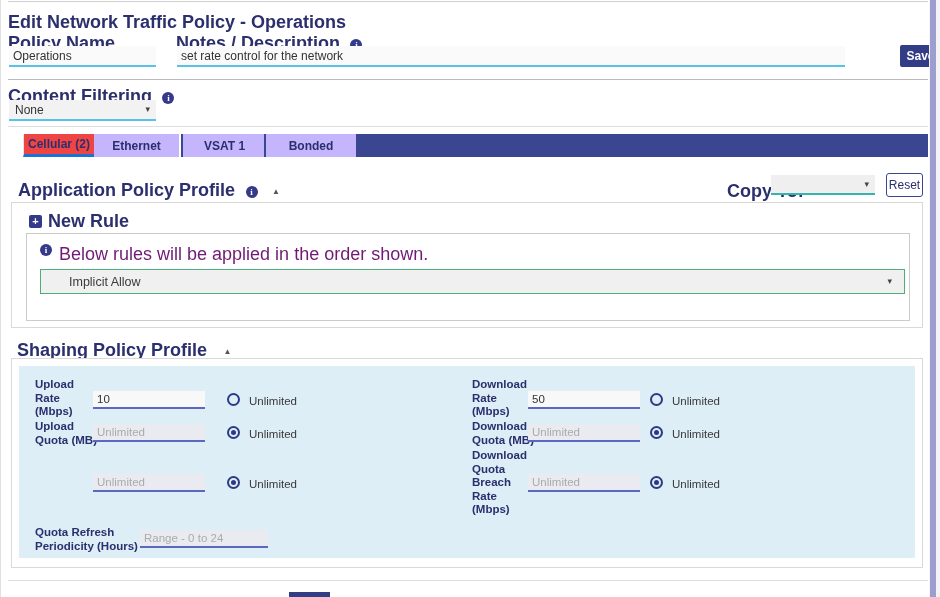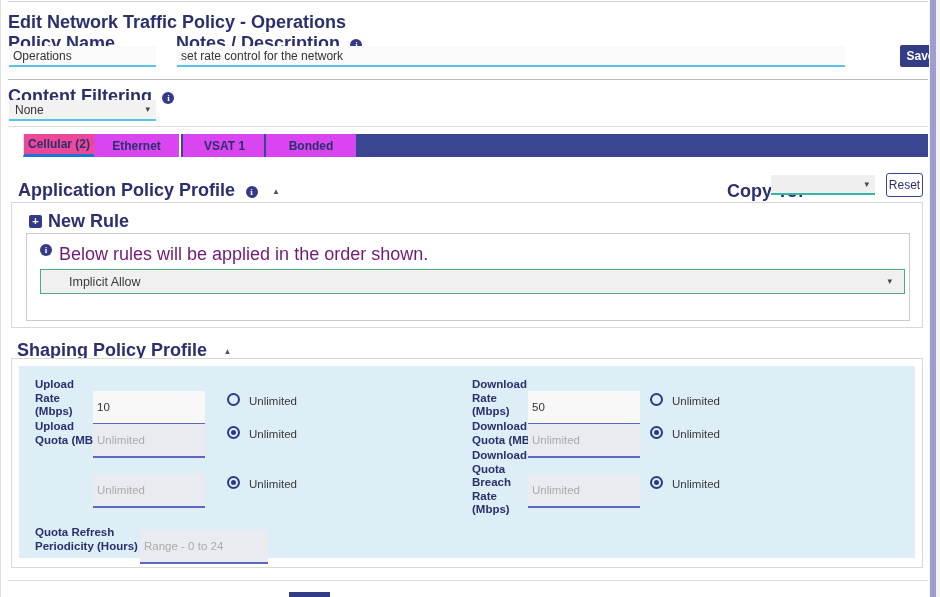--- a/index.html
+++ b/index.html
@@ -20,21 +20,21 @@
   
   .u-input {
     border:none; outline:none; background:#fafafa;
     border-bottom:2px solid #58c2e9; font-size:12px; color:#333;
     padding:0 4px; font-family:"Liberation Sans", sans-serif;
   }
   .u-input::placeholder { color:#b3b3b3; }
   .indigo-input {
     border:none; outline:none; background:#f8f8f8;
     border-bottom:2px solid #5a68bf; font-size:11.5px; color:#333;
-    padding:16px 4px; font-family:"Liberation Sans", sans-serif;
+    padding:0 4px; font-family:"Liberation Sans", sans-serif;
   }
   .indigo-input.dim { background:#e9ebf0; }
   .indigo-input::placeholder { color:#ababab; }
 
   .select-box {
     background:#f2f2f2; border-bottom:2px solid #58c2e9;
     font-size:12px; color:#333; display:flex; align-items:center;
     padding:0 6px; justify-content:space-between; cursor:pointer;
   }
   .caret { font-size:9px; color:#444; line-height:1; }
@@ -62,22 +62,22 @@
     vertical-align:1px;
   }
   .tri { font-size:8px; color:#555; vertical-align:2px; cursor:pointer; }
 
   
   .tab {
     position:absolute; top:134px; height:23px; display:flex;
     align-items:center; justify-content:center;
     font-size:12px; font-weight:700; color:#2b2f6e; cursor:pointer;
   }
-  .tab.active { background:#ec4899; border-bottom:3px solid #1b74d4; border-left:1px solid #e4e4e4; }
-  .tab.idle { background:#d946ef; }
+  .tab.active { background:#ef4444; border-bottom:3px solid #1b74d4; border-left:1px solid #e4e4e4; }
+  .tab.idle { background:#c4b5fd; }
   .tab.sep { border-left:2px solid #3b4692; }
   .tabbar-fill { position:absolute; top:134px; height:23px; background:#3b4692; }
 
   
   .panel { position:absolute; background:#fff; border:1px solid #d9d9d9; }
   .inner-box { position:absolute; background:#fff; border:1px solid #cbcbcb; }
   .blue-box { position:absolute; background:#ddeef6; }
 
   .plus-icon {
     display:inline-flex; width:13px; height:13px; background:#35398a;

